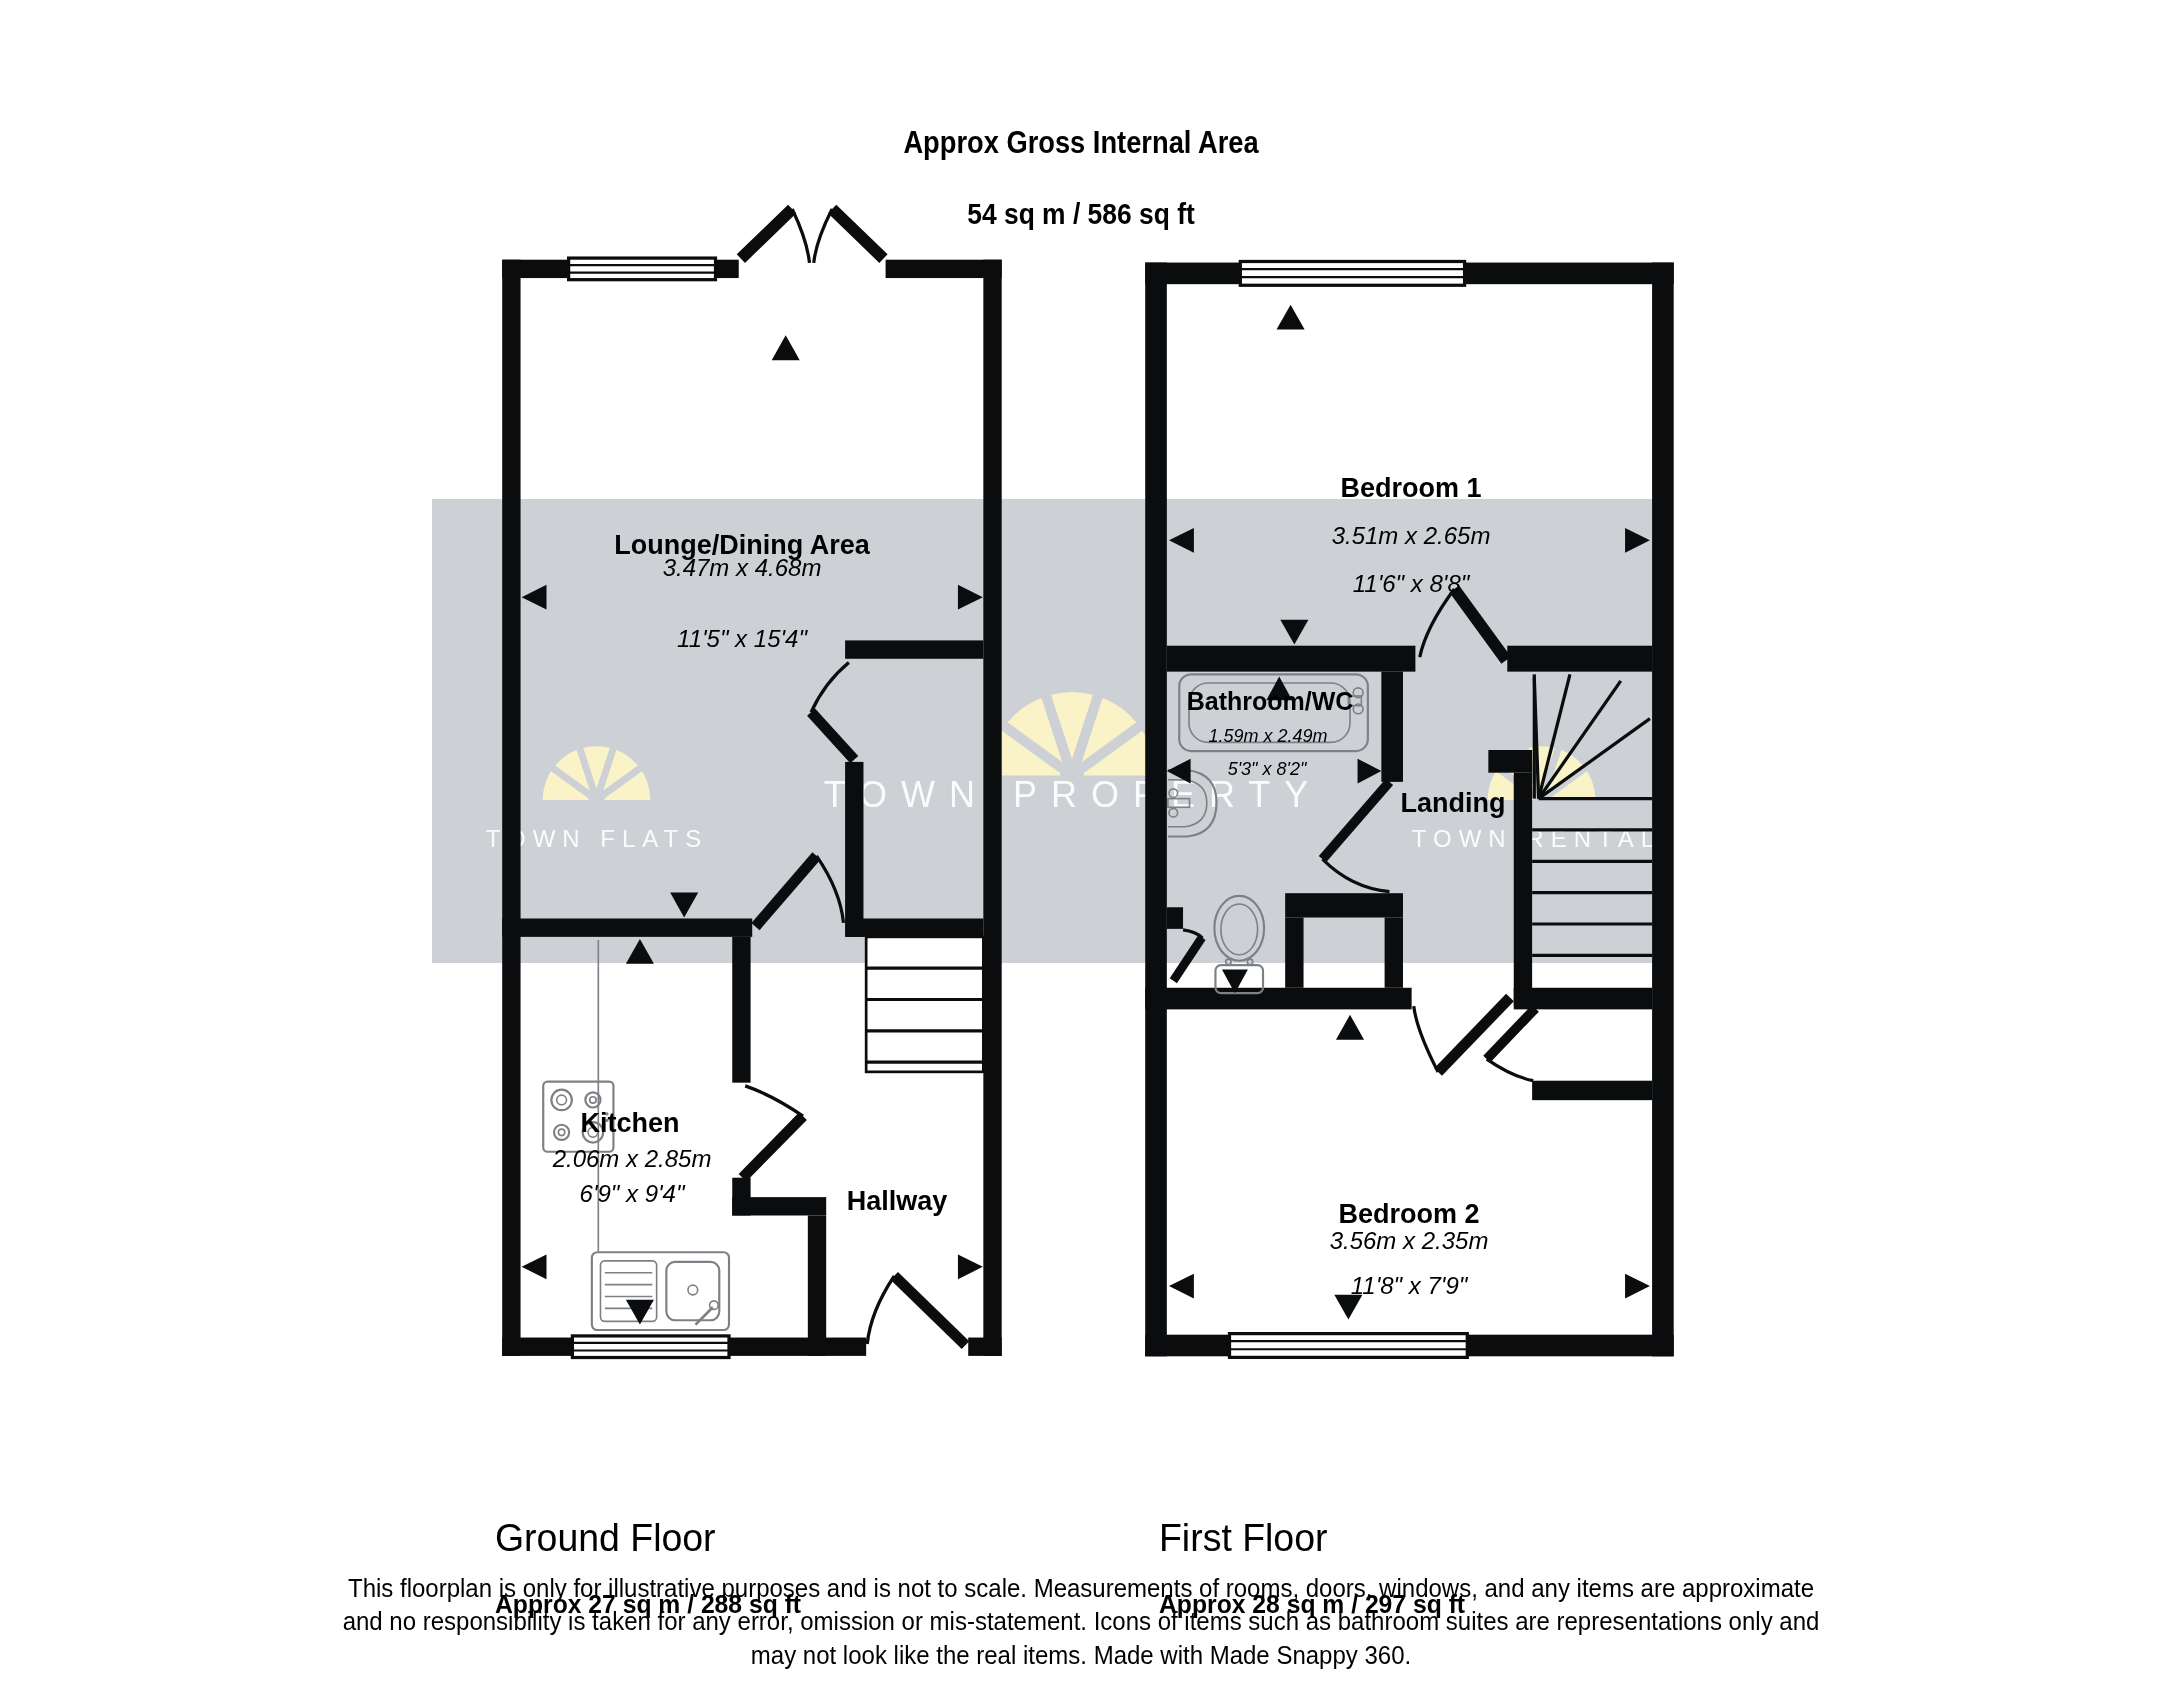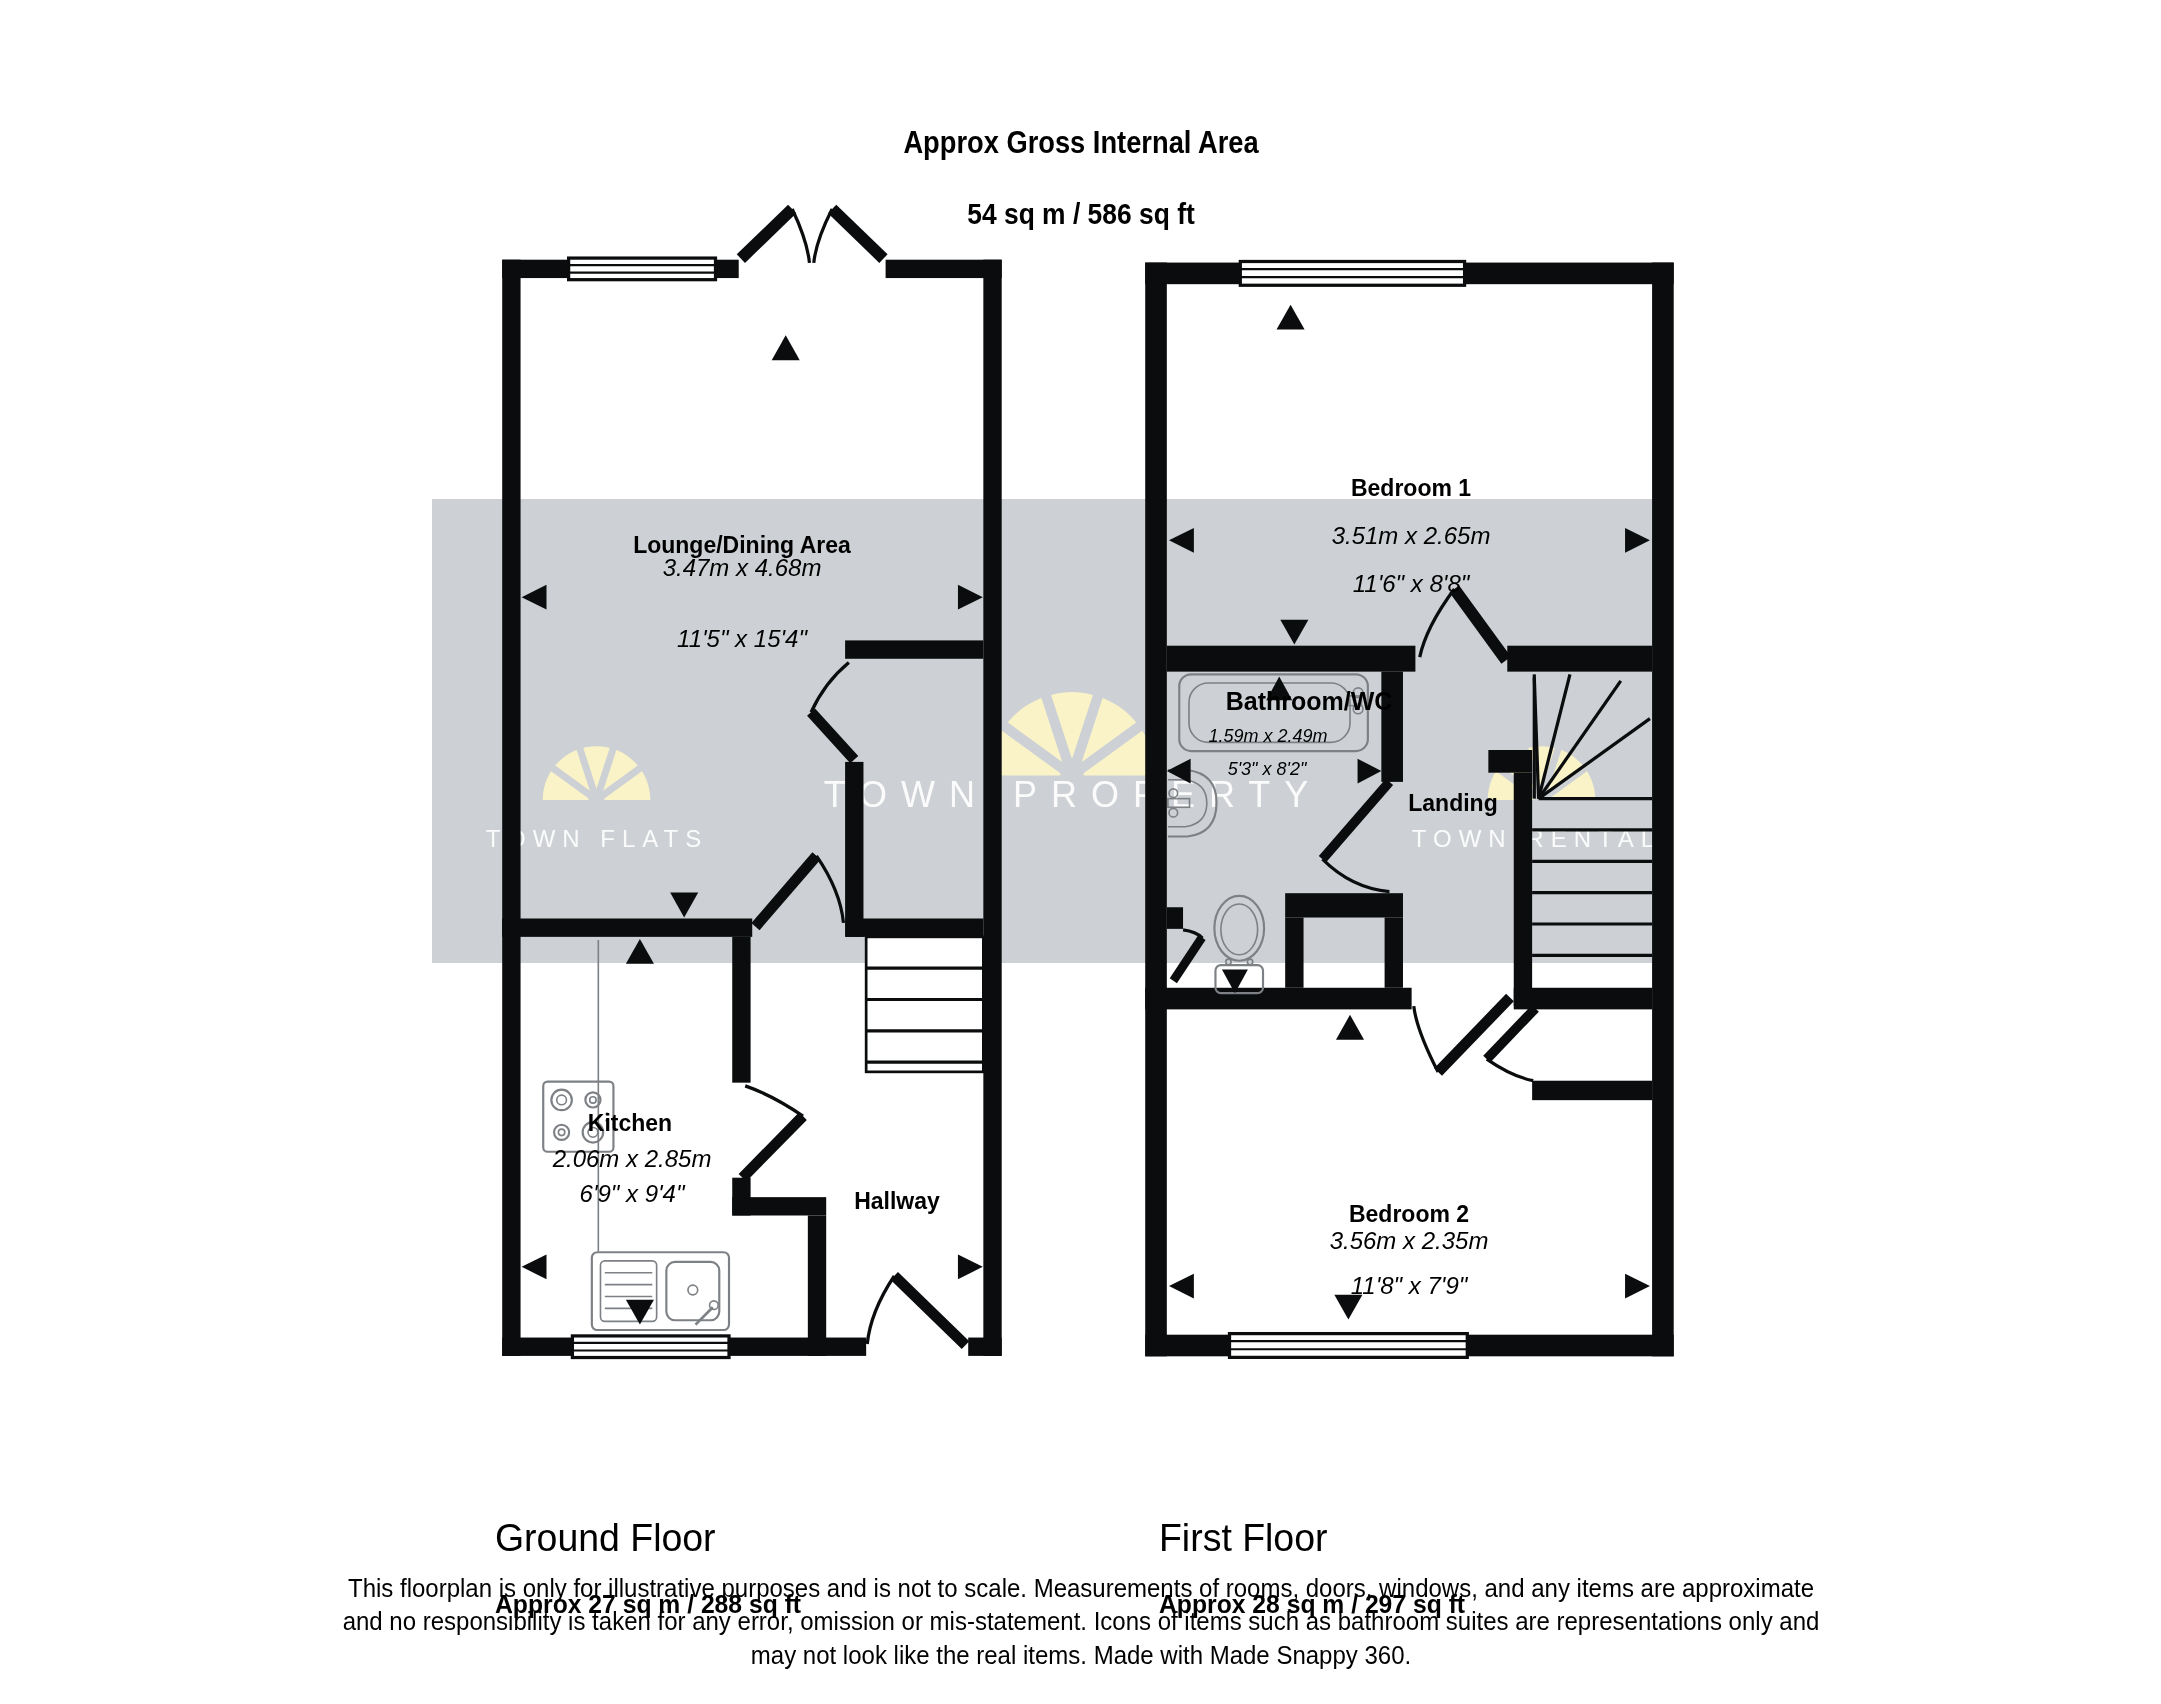--- a/index.html
+++ b/index.html
@@ -19,21 +19,21 @@
     transform:translate(-50%,-50%);font-weight:400;
   }
   #wm-flats{left:597px;top:839px;font-size:24px;letter-spacing:7px;}
   #wm-property{left:1073px;top:795px;font-size:36px;letter-spacing:14px;}
   #wm-rentals{left:1548px;top:839px;font-size:24px;letter-spacing:7px;}
   svg.plan{position:absolute;}
   #gf-svg{left:486px;top:189px;}
   #ff-svg{left:1129px;top:189px;}
   
   .lbl{position:absolute;white-space:nowrap;transform:translate(-50%,-50%);line-height:1;}
-  .room-name{font-weight:bold;font-size:23px;}
+  .room-name{font-weight:bold;font-size:27px;}
   .room-dim{font-size:24px;font-style:italic;}
   .room-name.sm{font-size:25px;} .room-dim.sm{font-size:18px;}
   .cond{transform:translate(-50%,-50%) scaleX(.88);}
   #title-1{left:1081px;top:142px;font-size:31px;font-weight:bold;}
   #title-2{left:1081px;top:214px;font-size:30px;font-weight:bold;}
   .floor-name{font-size:39px;font-weight:400;transform:translateY(-50%) scaleX(.96);transform-origin:left center;}
   .floor-area{font-size:26px;font-weight:bold;transform:translateY(-50%) scaleX(.95);transform-origin:left center;}
   #gf-name{left:495px;top:1538px;} #gf-area{left:495px;top:1604px;}
   #ff-name{left:1159px;top:1538px;} #ff-area{left:1159px;top:1604px;}
   .disc{left:1081px;font-size:25px;transform:translate(-50%,-50%) scaleX(.96);}
@@ -304,21 +304,21 @@
 <div class="lbl room-name" style="left:630px;top:1123px;">Kitchen</div>
 <div class="lbl room-dim" style="left:632px;top:1159px;">2.06m x 2.85m</div>
 <div class="lbl room-dim" style="left:632px;top:1194px;">6'9" x 9'4"</div>
 
 <div class="lbl room-name" style="left:897px;top:1201px;">Hallway</div>
 
 <div class="lbl room-name" style="left:1411px;top:488px;">Bedroom 1</div>
 <div class="lbl room-dim" style="left:1411px;top:536px;">3.51m x 2.65m</div>
 <div class="lbl room-dim" style="left:1411px;top:584px;">11'6" x 8'8"</div>
 
-<div class="lbl room-name sm" style="left:1270px;top:701px;margin-left:39px;">Bathroom/WC</div>
+<div class="lbl room-name sm" style="left:1270px;top:701px;">Bathroom/WC</div>
 <div class="lbl room-dim sm" style="left:1268px;top:736px;">1.59m x 2.49m</div>
 <div class="lbl room-dim sm" style="left:1267px;top:769px;">5'3" x 8'2"</div>
 
 <div class="lbl room-name" style="left:1453px;top:803px;text-align:center;">Landing</div>
 
 <div class="lbl room-name" style="left:1409px;top:1195px;margin-top:19px;">Bedroom 2</div>
 <div class="lbl room-dim" style="left:1409px;top:1241px;">3.56m x 2.35m</div>
 <div class="lbl room-dim" style="left:1409px;top:1286px;">11'8" x 7'9"</div>
 
 <div id="gf-name" class="abs floor-name">Ground Floor</div>

